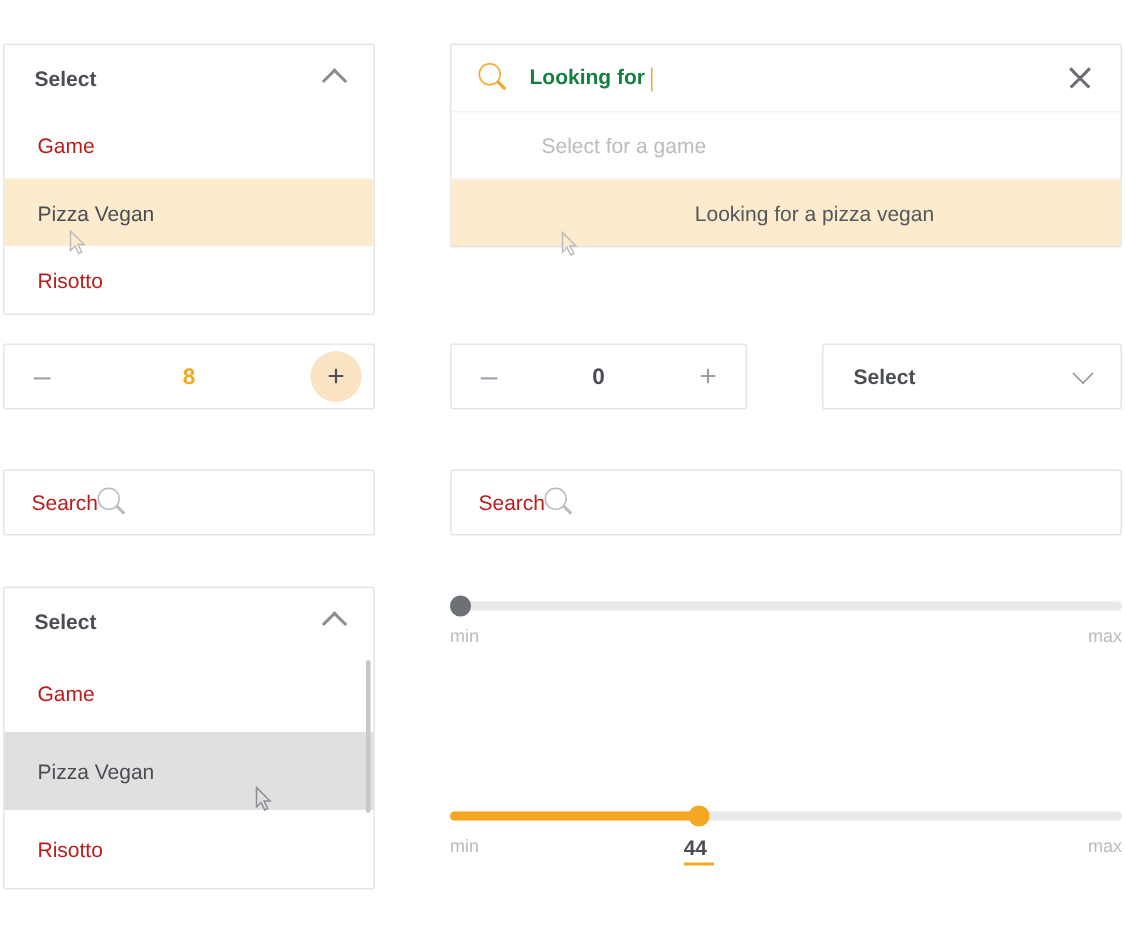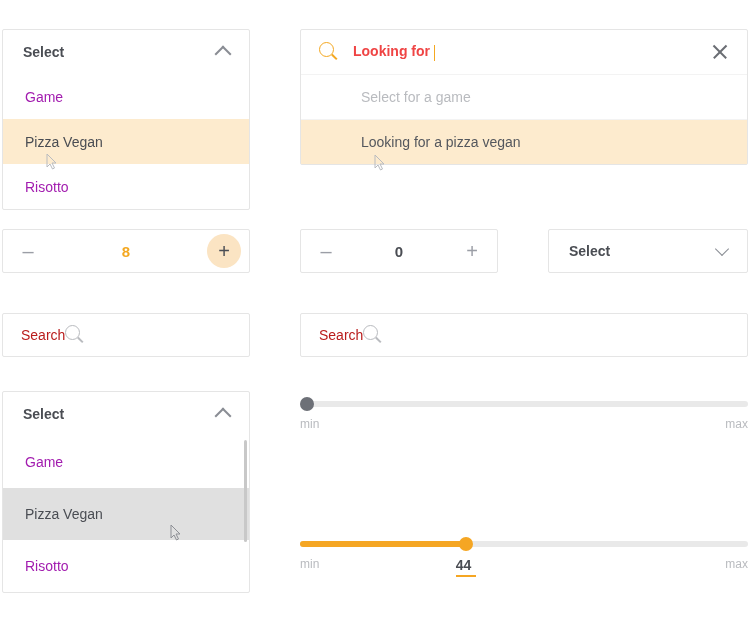--- a/index.html
+++ b/index.html
@@ -26,21 +26,21 @@
   .chev-up {
     width: 12px; height: 12px; border-left: 2px solid #8a8d94; border-top: 2px solid #8a8d94;
     transform: rotate(45deg); margin-top: 4px;
   }
   .chev-down {
     width: 10px; height: 10px; border-left: 1.5px solid #8a8d94; border-top: 1.5px solid #8a8d94;
     transform: rotate(-135deg); margin-bottom: 4px;
   }
   .option {
     height: 45px; display: flex; align-items: center; padding: 0 22px;
-    color: #a21caf; font-weight: 500;
+    color: #b91c1c; font-weight: 500;
     position: relative;
   }
   .option.hi-orange { background: #fdebce; color: #4a4d53; }
   .option.hi-grey { background: #e0e0e0; color: #4a4d53; }
   .cursor {
     position: absolute; width: 14px; height: 18px; pointer-events: none;
   }
   .cursor svg { width: 14px; height: 18px; }
 
   
@@ -86,38 +86,38 @@
 
   
   .auto {
     background:#fff;
   }
   .auto-head {
     height: 44px; display:flex; align-items:center; padding: 0 18px;
     gap: 14px;
   }
   .auto-head .inputtxt {
-    flex: 1; color: #ef4444; font-weight: 600;
+    flex: 1; color: #15803d; font-weight: 600;
     position:relative;
   }
   .caret {
     display:inline-block; width:1px; height:16px; background:#f4a821;
     vertical-align:middle; margin-left:4px;
   }
   .x-icon {
     width: 18px; height: 18px; position: relative; cursor:pointer;
   }
   .x-icon::before, .x-icon::after {
     content:""; position:absolute; width:18px; height:1.5px; background:#6a6d73;
     top:8px; left:0;
   }
   .x-icon::before { transform: rotate(45deg); }
   .x-icon::after { transform: rotate(-45deg); }
   .auto .option { padding-left: 60px; color:#b9bbbf; border-top:1px solid #f3f3f3; }
-  .auto .option.hi-orange { color:#54575d; }
+  .auto .option.hi-orange { color:#54575d;justify-content:center; }
 
   
   .slider { position: relative; height: 60px; }
   .track {
     position:absolute; left:0; right:0; top:8px; height:6px;
     background:#e9e9e9; border-radius:3px;
   }
   .fill {
     position:absolute; top:8px; height:6px; background:#f5a623; border-radius:3px;
   }

